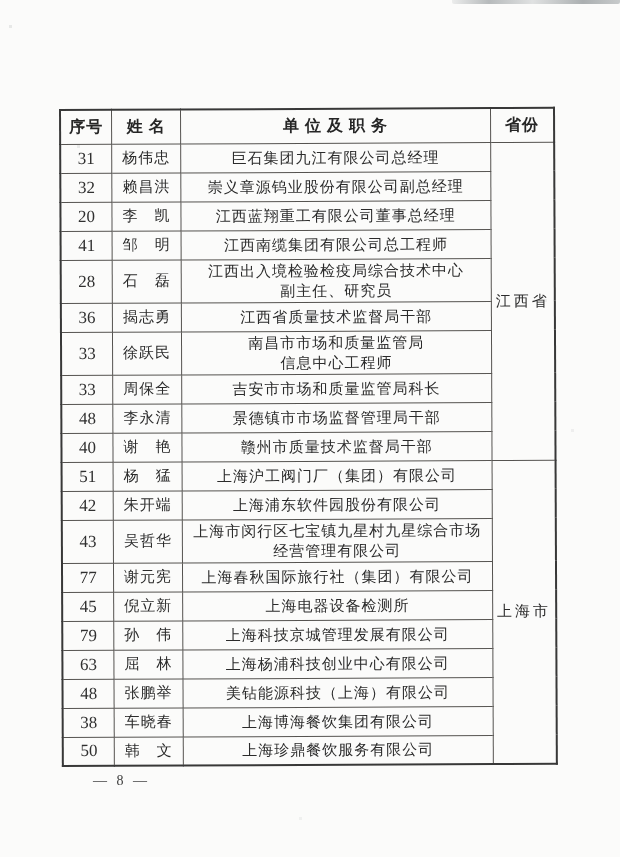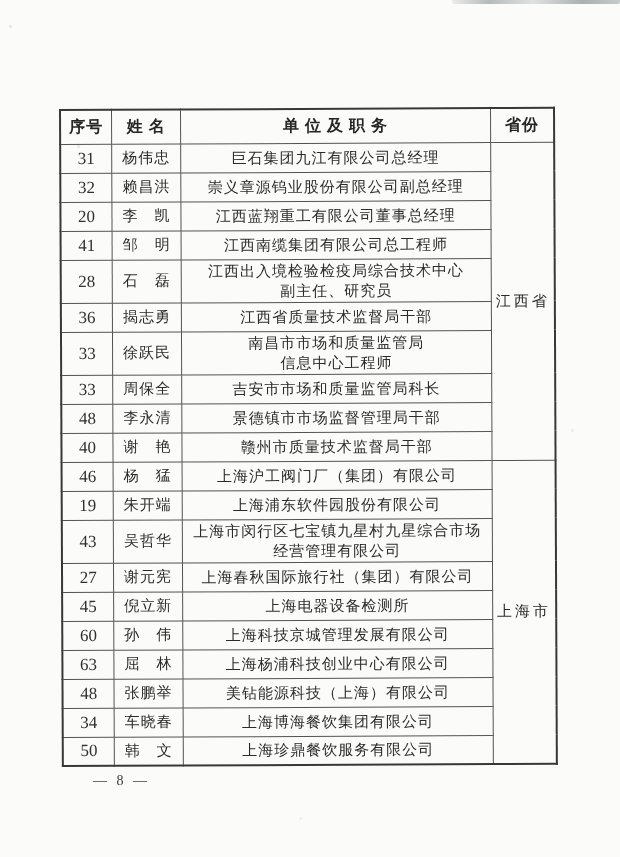--- a/index.html
+++ b/index.html
@@ -178,63 +178,63 @@
           <td class="cell-no">48</td>
           <td class="cell-name">李永清</td>
           <td class="cell-unit">景德镇市市场监督管理局干部</td>
         </tr>
         <tr>
           <td class="cell-no">40</td>
           <td class="cell-name">谢　艳</td>
           <td class="cell-unit">赣州市质量技术监督局干部</td>
         </tr>
         <tr>
-          <td class="cell-no">46</td>
+          <td class="cell-no">51</td>
           <td class="cell-name">杨　猛</td>
           <td class="cell-unit">上海沪工阀门厂（集团）有限公司</td>
           <td class="cell-prov" rowspan="10">上海市</td>
         </tr>
         <tr>
-          <td class="cell-no">19</td>
+          <td class="cell-no">42</td>
           <td class="cell-name">朱开端</td>
           <td class="cell-unit">上海浦东软件园股份有限公司</td>
         </tr>
         <tr>
           <td class="cell-no">43</td>
           <td class="cell-name">吴哲华</td>
           <td class="cell-unit">上海市闵行区七宝镇九星村九星综合市场
 经营管理有限公司</td>
         </tr>
         <tr>
-          <td class="cell-no">27</td>
+          <td class="cell-no">77</td>
           <td class="cell-name">谢元宪</td>
           <td class="cell-unit">上海春秋国际旅行社（集团）有限公司</td>
         </tr>
         <tr>
           <td class="cell-no">45</td>
           <td class="cell-name">倪立新</td>
           <td class="cell-unit">上海电器设备检测所</td>
         </tr>
         <tr>
-          <td class="cell-no">60</td>
+          <td class="cell-no">79</td>
           <td class="cell-name">孙　伟</td>
           <td class="cell-unit">上海科技京城管理发展有限公司</td>
         </tr>
         <tr>
           <td class="cell-no">63</td>
           <td class="cell-name">屈　林</td>
           <td class="cell-unit">上海杨浦科技创业中心有限公司</td>
         </tr>
         <tr>
           <td class="cell-no">48</td>
           <td class="cell-name">张鹏举</td>
           <td class="cell-unit">美钻能源科技（上海）有限公司</td>
         </tr>
         <tr>
-          <td class="cell-no">34</td>
+          <td class="cell-no">38</td>
           <td class="cell-name">车晓春</td>
           <td class="cell-unit">上海博海餐饮集团有限公司</td>
         </tr>
         <tr>
           <td class="cell-no">50</td>
           <td class="cell-name">韩　文</td>
           <td class="cell-unit">上海珍鼎餐饮服务有限公司</td>
         </tr>
       </tbody>
   </table>

